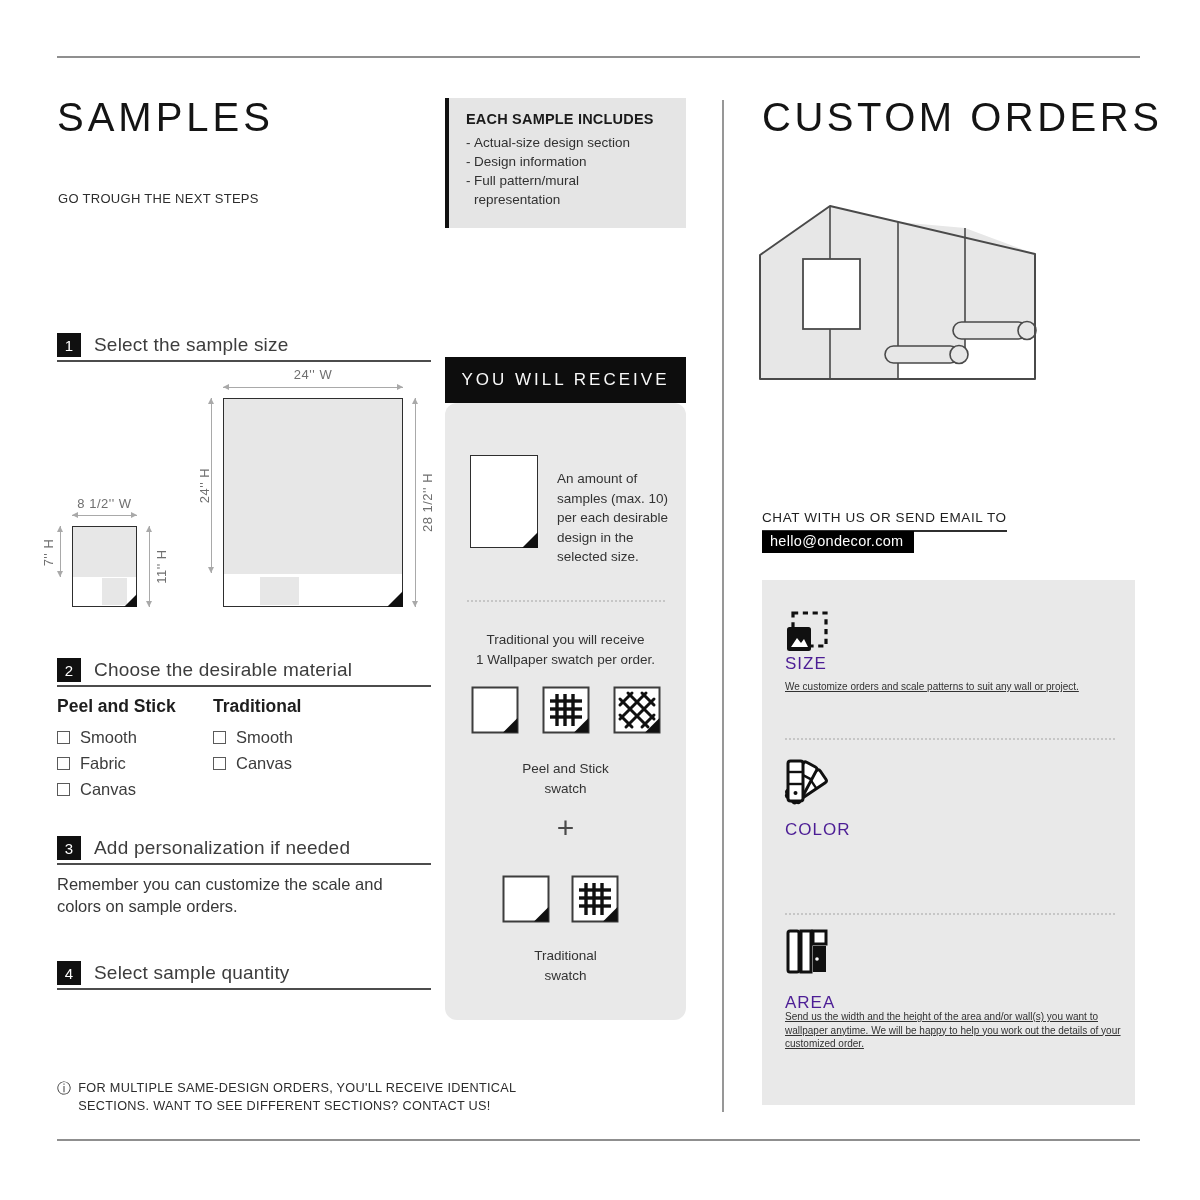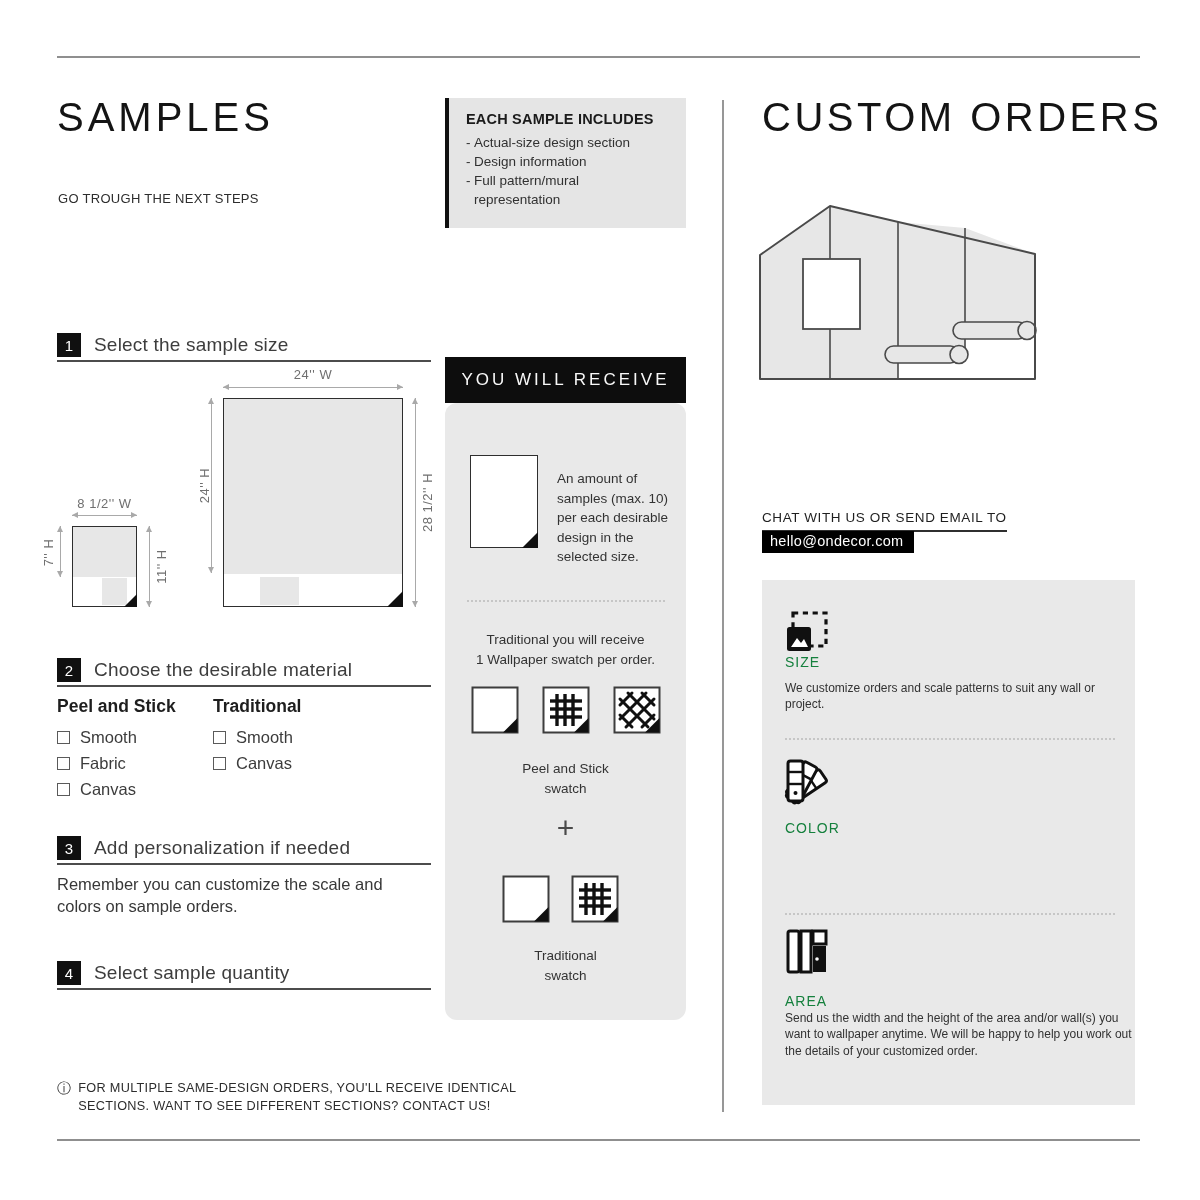--- a/index.html
+++ b/index.html
@@ -64,22 +64,22 @@
 
   
   .house { position:absolute; left:757px; top:197px; }
   .intro { position:absolute; left:762px; top:407px; font-size:19px; line-height:1.42; color:#2d2d2d; letter-spacing:0.2px; }
   .intro span { display:block; }
   .chat-label { position:absolute; left:762px; top:510px; font-size:13.5px; letter-spacing:0.6px; color:#1f1f1f; border-bottom:2px solid #2f2f2f; padding-bottom:5px; }
   .email-chip { position:absolute; left:762px; top:531px; background:#000; color:#fff; font-size:14.5px; letter-spacing:0.3px; padding:2px 11px 4px 8px; cursor:pointer; }
 
   .features-panel { position:absolute; left:762px; top:580px; width:373px; height:525px; background:#e9e9e9; }
   .feat-icon { position:absolute; left:22px; }
-  .feat-title { position:absolute; left:23px; font-size:14px; letter-spacing:1px; color:#15803d; }
-  .feat-body { position:absolute; left:23px; font-size:12px; line-height:1.36; color:#323232; }
+  .feat-title { position:absolute; left:23px; font-size:17px; letter-spacing:1px; color:#4c1d95; }
+  .feat-body { position:absolute; left:23px; font-size:10px; line-height:1.36; color:#323232;text-decoration:underline; }
 </style>
 </head>
 <body>
 
 <div class="page">
 
   <div class="rule rule-top"></div>
   <div class="rule rule-bottom"></div>
   <div class="divider-v"></div>
 

